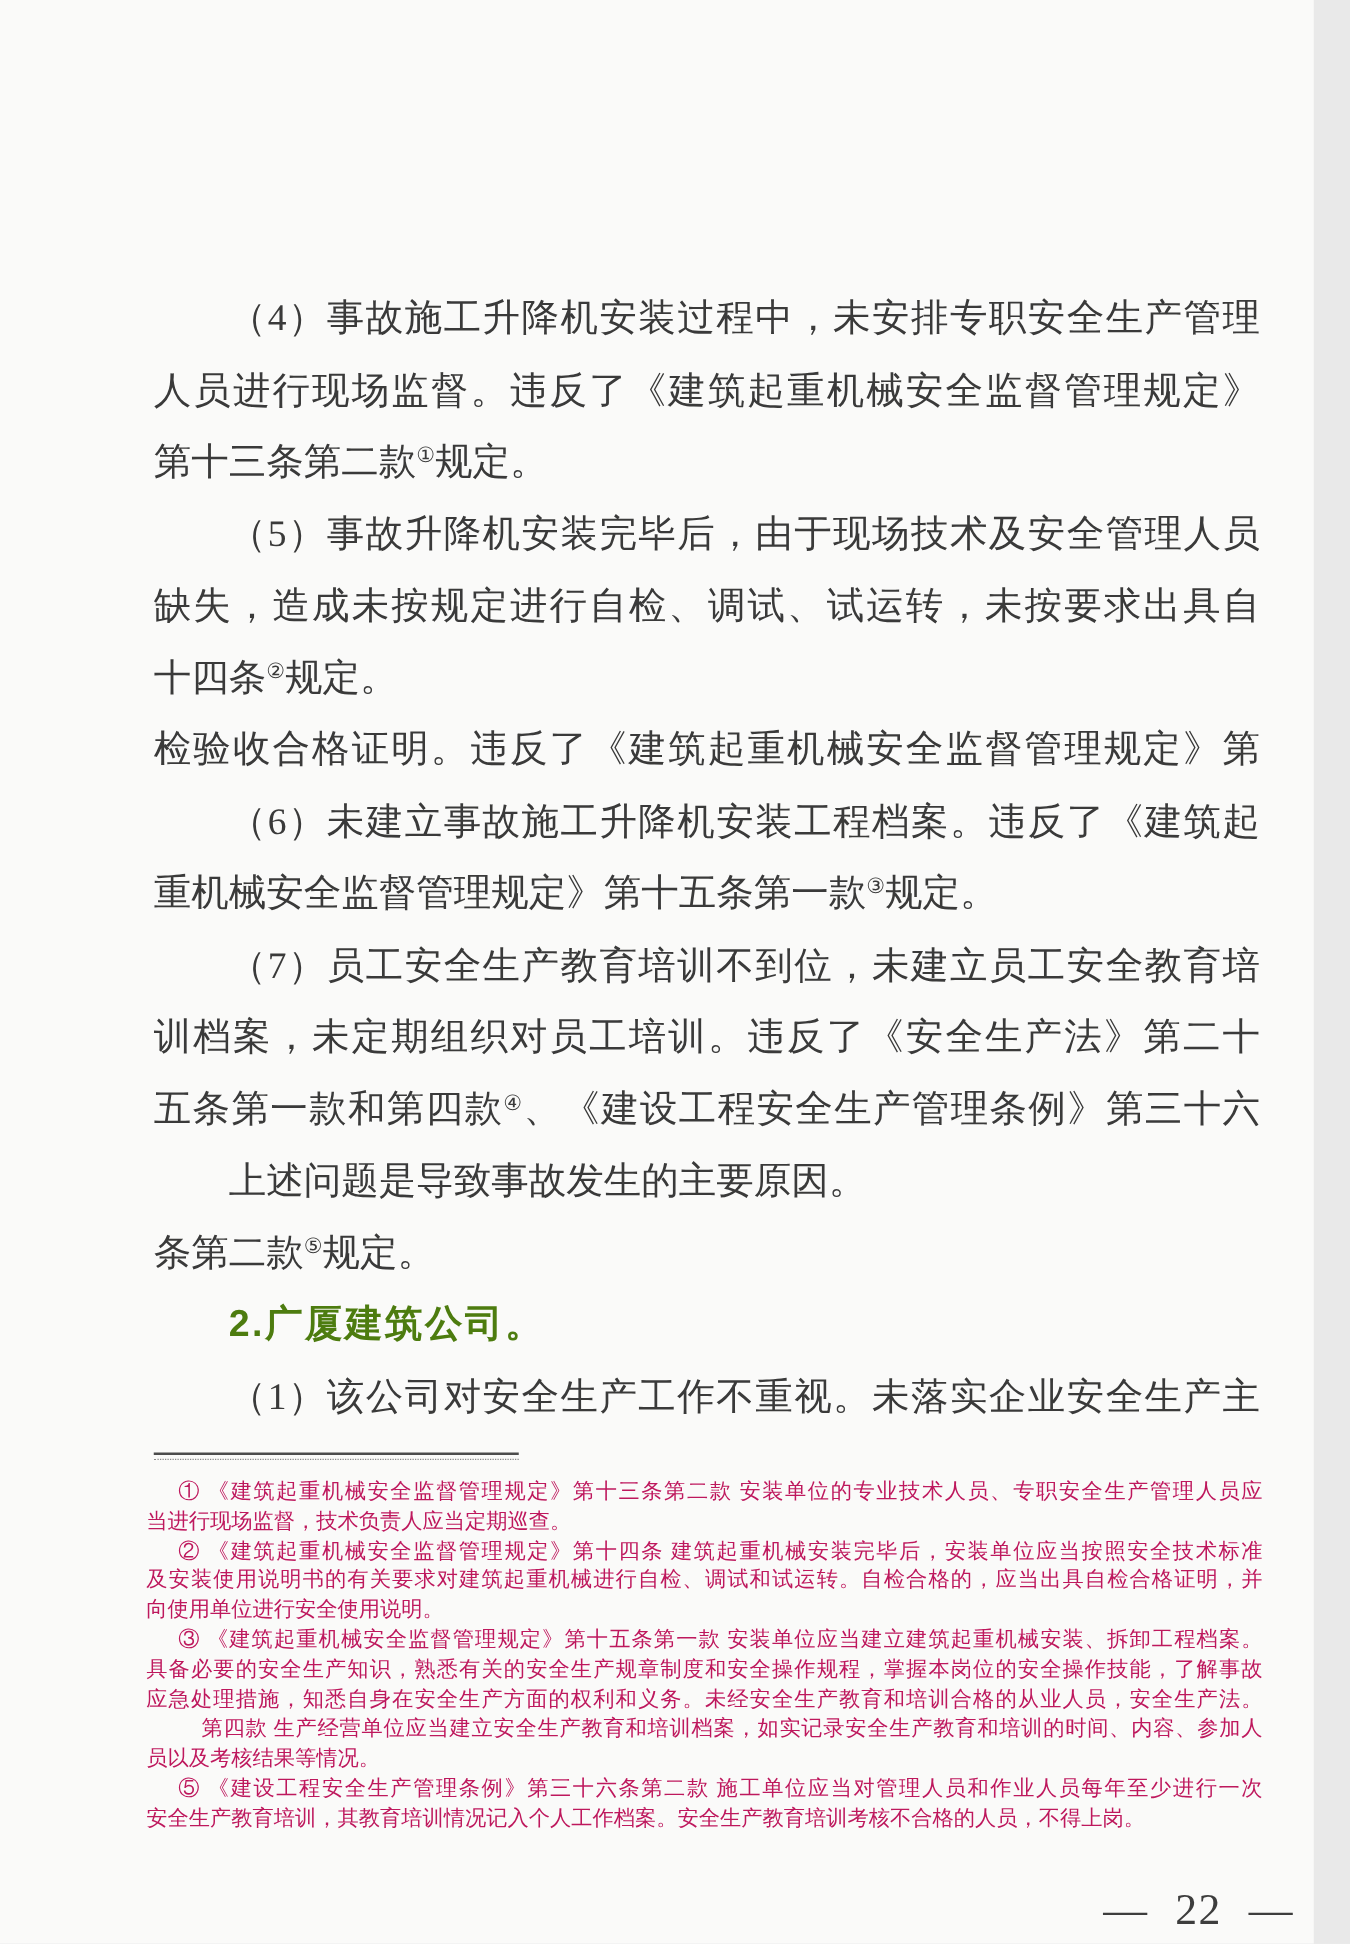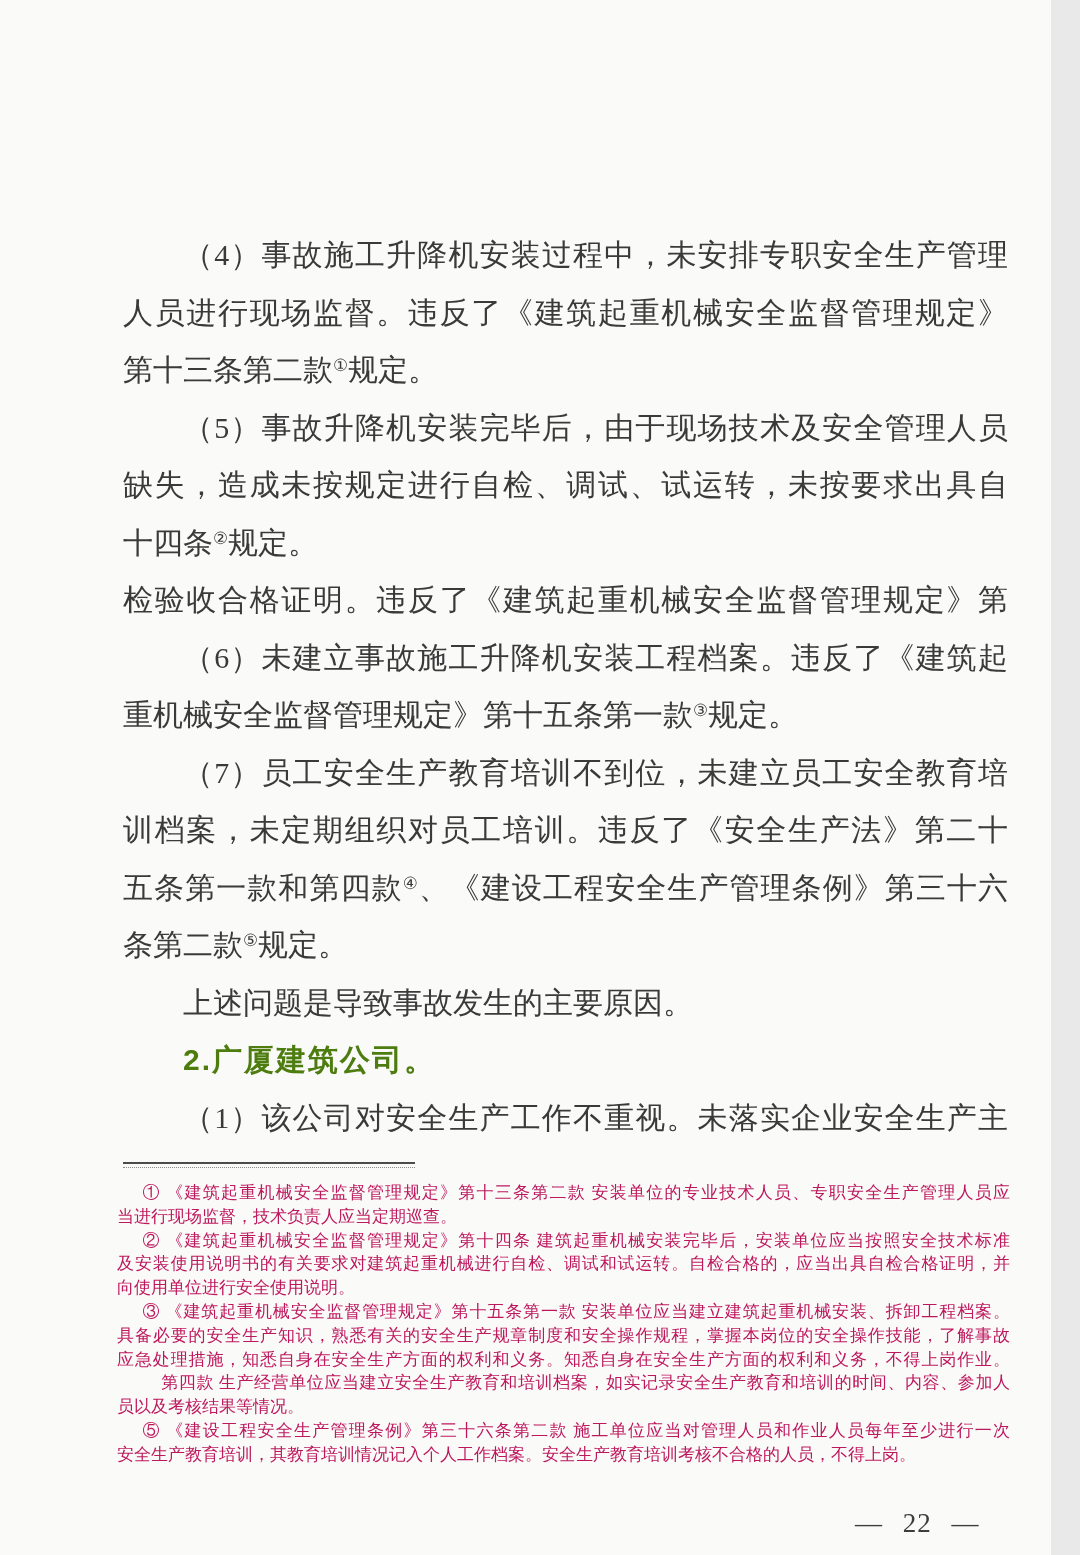--- a/index.html
+++ b/index.html
@@ -45,22 +45,22 @@
     line-height:23.8px;
     color:#be185d;
   }
   .fline{text-align:left;}
   .fline.indent{text-indent:1.5em;}
   .fline.indent2{text-indent:2.6em;}
   .fline.justify{text-align:justify;text-align-last:justify;}
   .page-num{
     position:absolute;
     left:855px;top:1508px;width:180px;
-    text-align:left;
-    font-size:27px;
+    text-align:right;
+    font-size:35px;
     color:#3d3d3d;
     letter-spacing:1px;
     word-spacing:12px;
     white-space:nowrap;
   }
 </style>
 </head>
 <body>
 
 <div class="page">
@@ -71,37 +71,37 @@
       <div class="line">第十三条第二款<sup>①</sup>规定。</div>
       <div class="line indent justify">（5）事故升降机安装完毕后，由于现场技术及安全管理人员</div>
       <div class="line justify">缺失，造成未按规定进行自检、调试、试运转，未按要求出具自</div>
       <div class="line">十四条<sup>②</sup>规定。</div>
       <div class="line justify">检验收合格证明。违反了《建筑起重机械安全监督管理规定》第</div>
       <div class="line indent justify">（6）未建立事故施工升降机安装工程档案。违反了《建筑起</div>
       <div class="line">重机械安全监督管理规定》第十五条第一款<sup>③</sup>规定。</div>
       <div class="line indent justify">（7）员工安全生产教育培训不到位，未建立员工安全教育培</div>
       <div class="line justify">训档案，未定期组织对员工培训。违反了《安全生产法》第二十</div>
       <div class="line justify">五条第一款和第四款<sup>④</sup>、《建设工程安全生产管理条例》第三十六</div>
+      <div class="line indent">上述问题是导致事故发生的主要原因。</div>
       <div class="line">条第二款<sup>⑤</sup>规定。</div>
-      <div class="line indent">上述问题是导致事故发生的主要原因。</div>
       <div class="line indent bold">2.广厦建筑公司。</div>
       <div class="line indent justify">（1）该公司对安全生产工作不重视。未落实企业安全生产主</div>
     </div>
 
   <div class="footnote-sep"></div>
 
   <div class="footnotes">
       <div class="fline indent justify">① 《建筑起重机械安全监督管理规定》第十三条第二款 安装单位的专业技术人员、专职安全生产管理人员应</div>
       <div class="fline">当进行现场监督，技术负责人应当定期巡查。</div>
       <div class="fline indent justify">② 《建筑起重机械安全监督管理规定》第十四条 建筑起重机械安装完毕后，安装单位应当按照安全技术标准</div>
       <div class="fline justify">及安装使用说明书的有关要求对建筑起重机械进行自检、调试和试运转。自检合格的，应当出具自检合格证明，并</div>
       <div class="fline">向使用单位进行安全使用说明。</div>
       <div class="fline indent justify">③ 《建筑起重机械安全监督管理规定》第十五条第一款 安装单位应当建立建筑起重机械安装、拆卸工程档案。</div>
       <div class="fline justify">具备必要的安全生产知识，熟悉有关的安全生产规章制度和安全操作规程，掌握本岗位的安全操作技能，了解事故</div>
-      <div class="fline justify">应急处理措施，知悉自身在安全生产方面的权利和义务。知悉自身在安全生产方面的权利和义务，不得上岗作业。</div>
+      <div class="fline justify">应急处理措施，知悉自身在安全生产方面的权利和义务。未经安全生产教育和培训合格的从业人员，安全生产法。</div>
       <div class="fline indent2 justify">第四款 生产经营单位应当建立安全生产教育和培训档案，如实记录安全生产教育和培训的时间、内容、参加人</div>
       <div class="fline">员以及考核结果等情况。</div>
       <div class="fline indent justify">⑤ 《建设工程安全生产管理条例》第三十六条第二款 施工单位应当对管理人员和作业人员每年至少进行一次</div>
       <div class="fline">安全生产教育培训，其教育培训情况记入个人工作档案。安全生产教育培训考核不合格的人员，不得上岗。</div>
     </div>
 
   <div class="page-num">— 22 —</div>
 
 </div>
 

